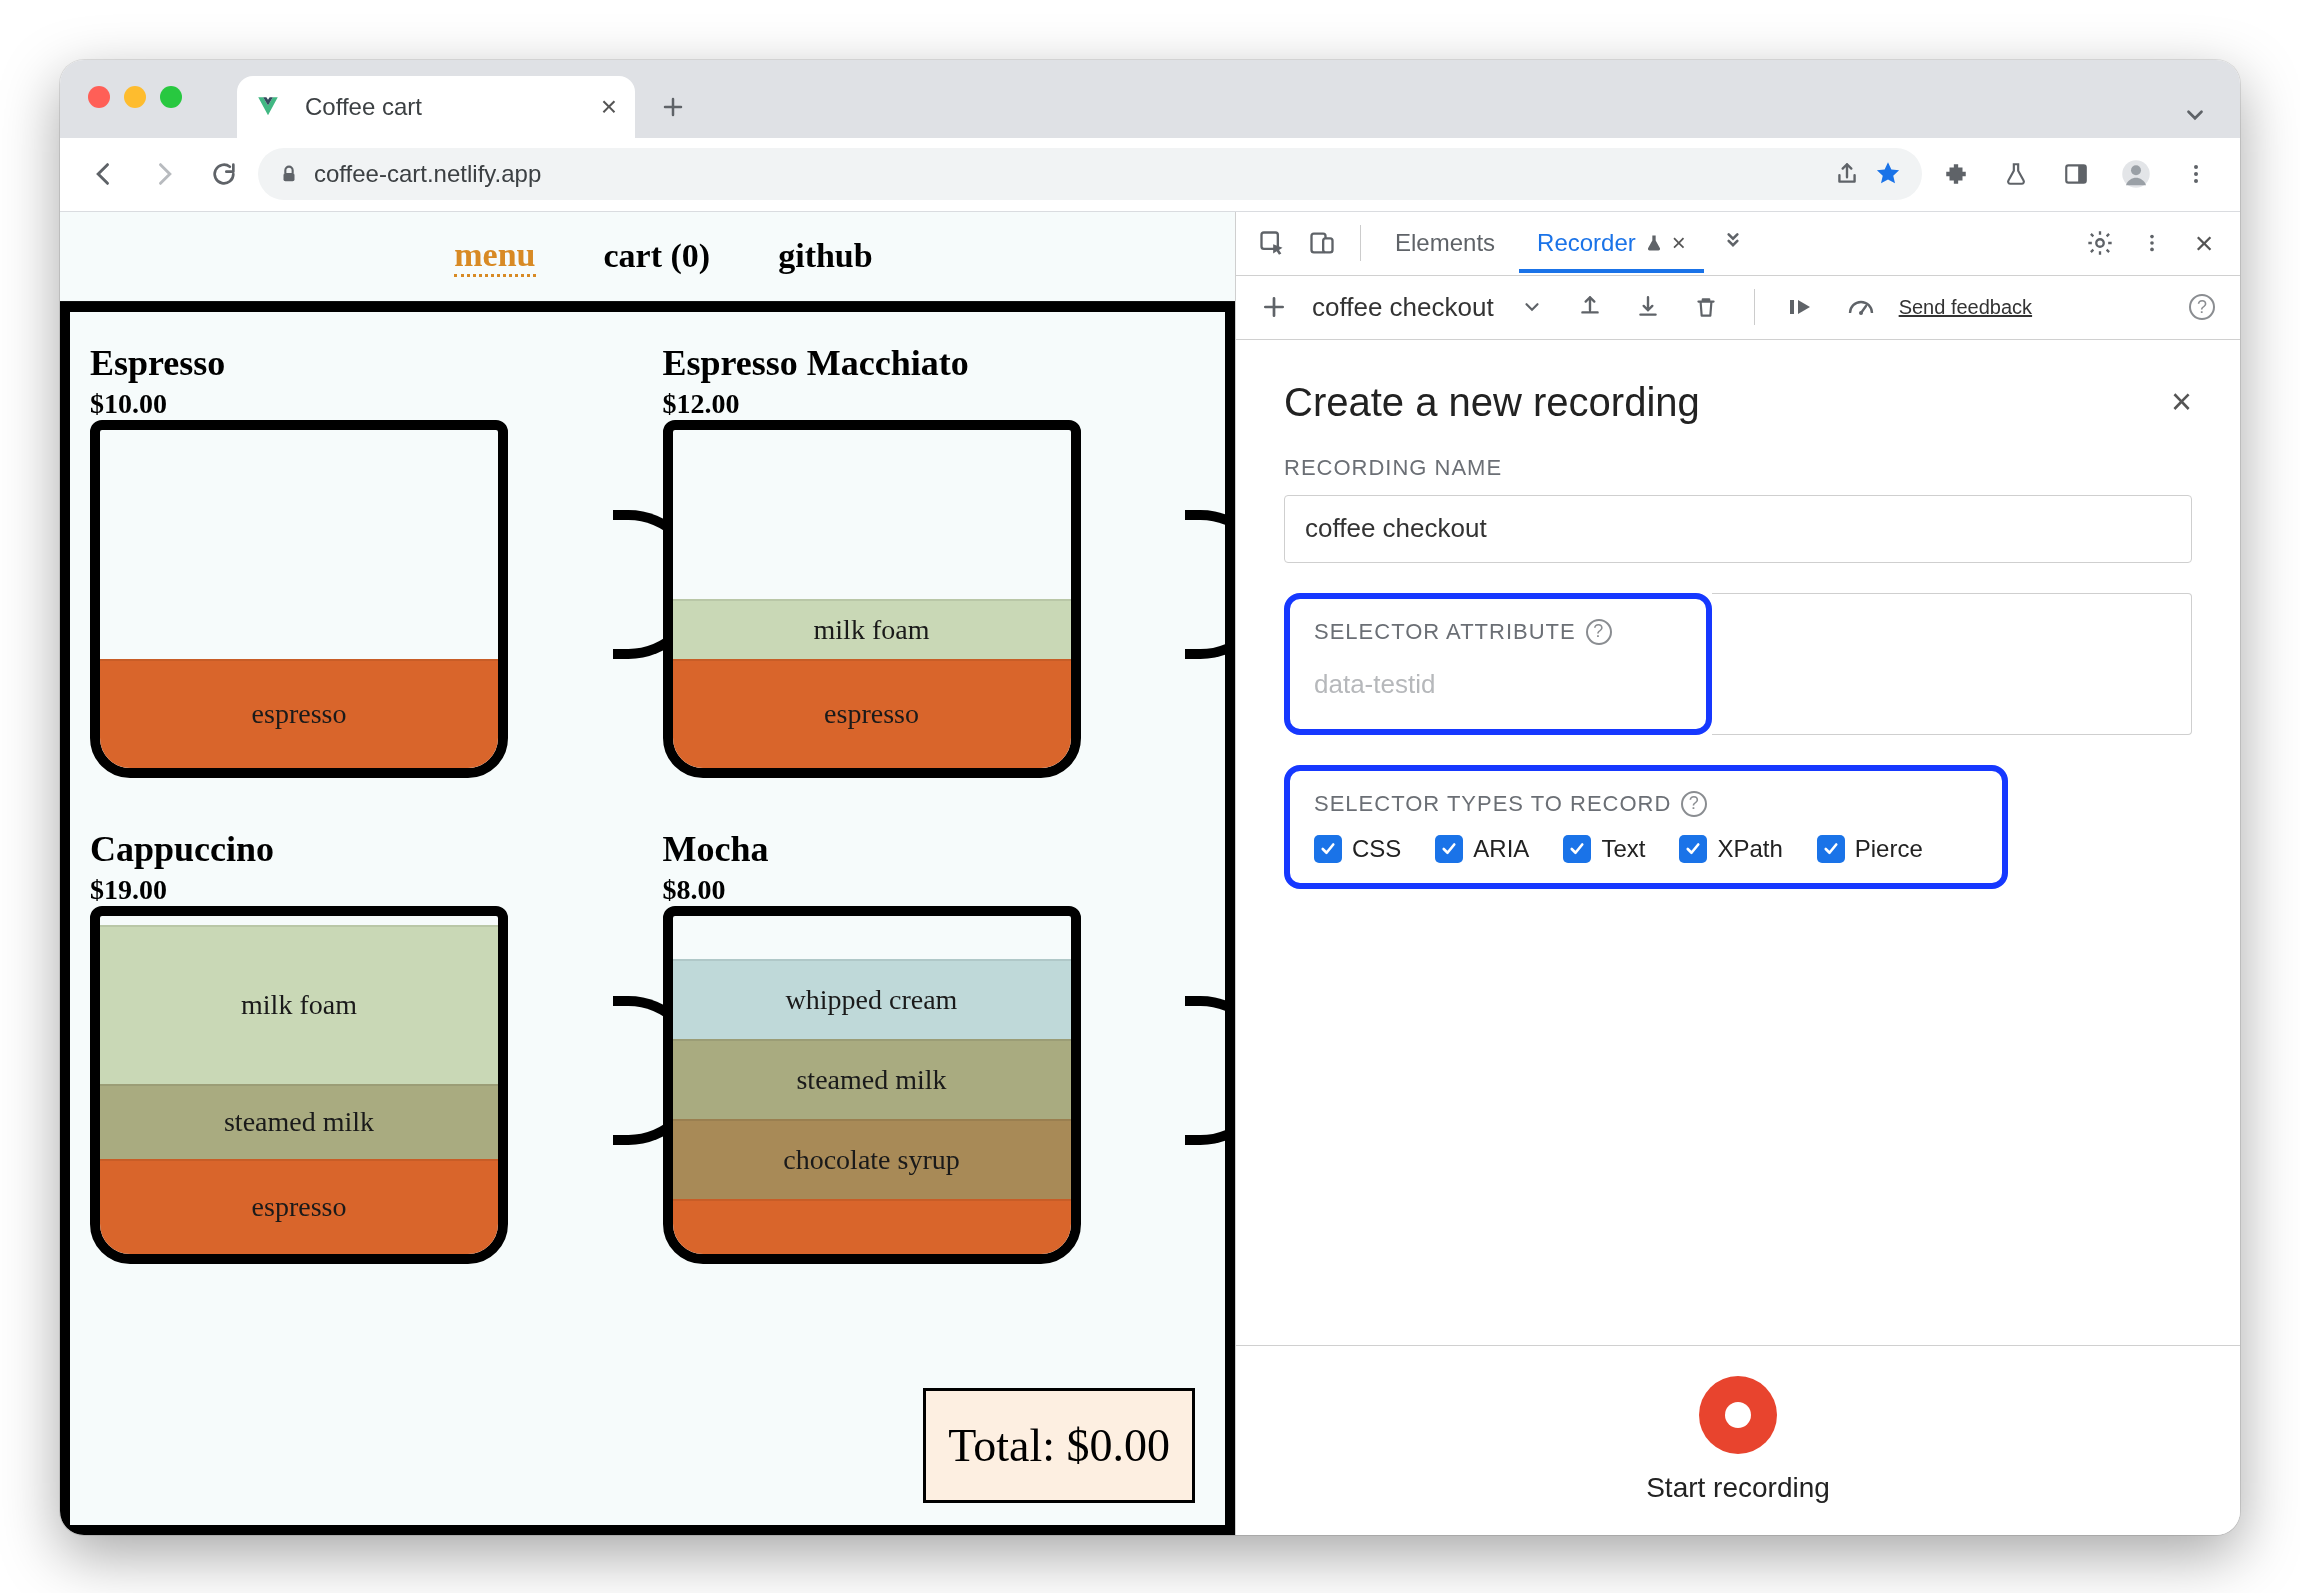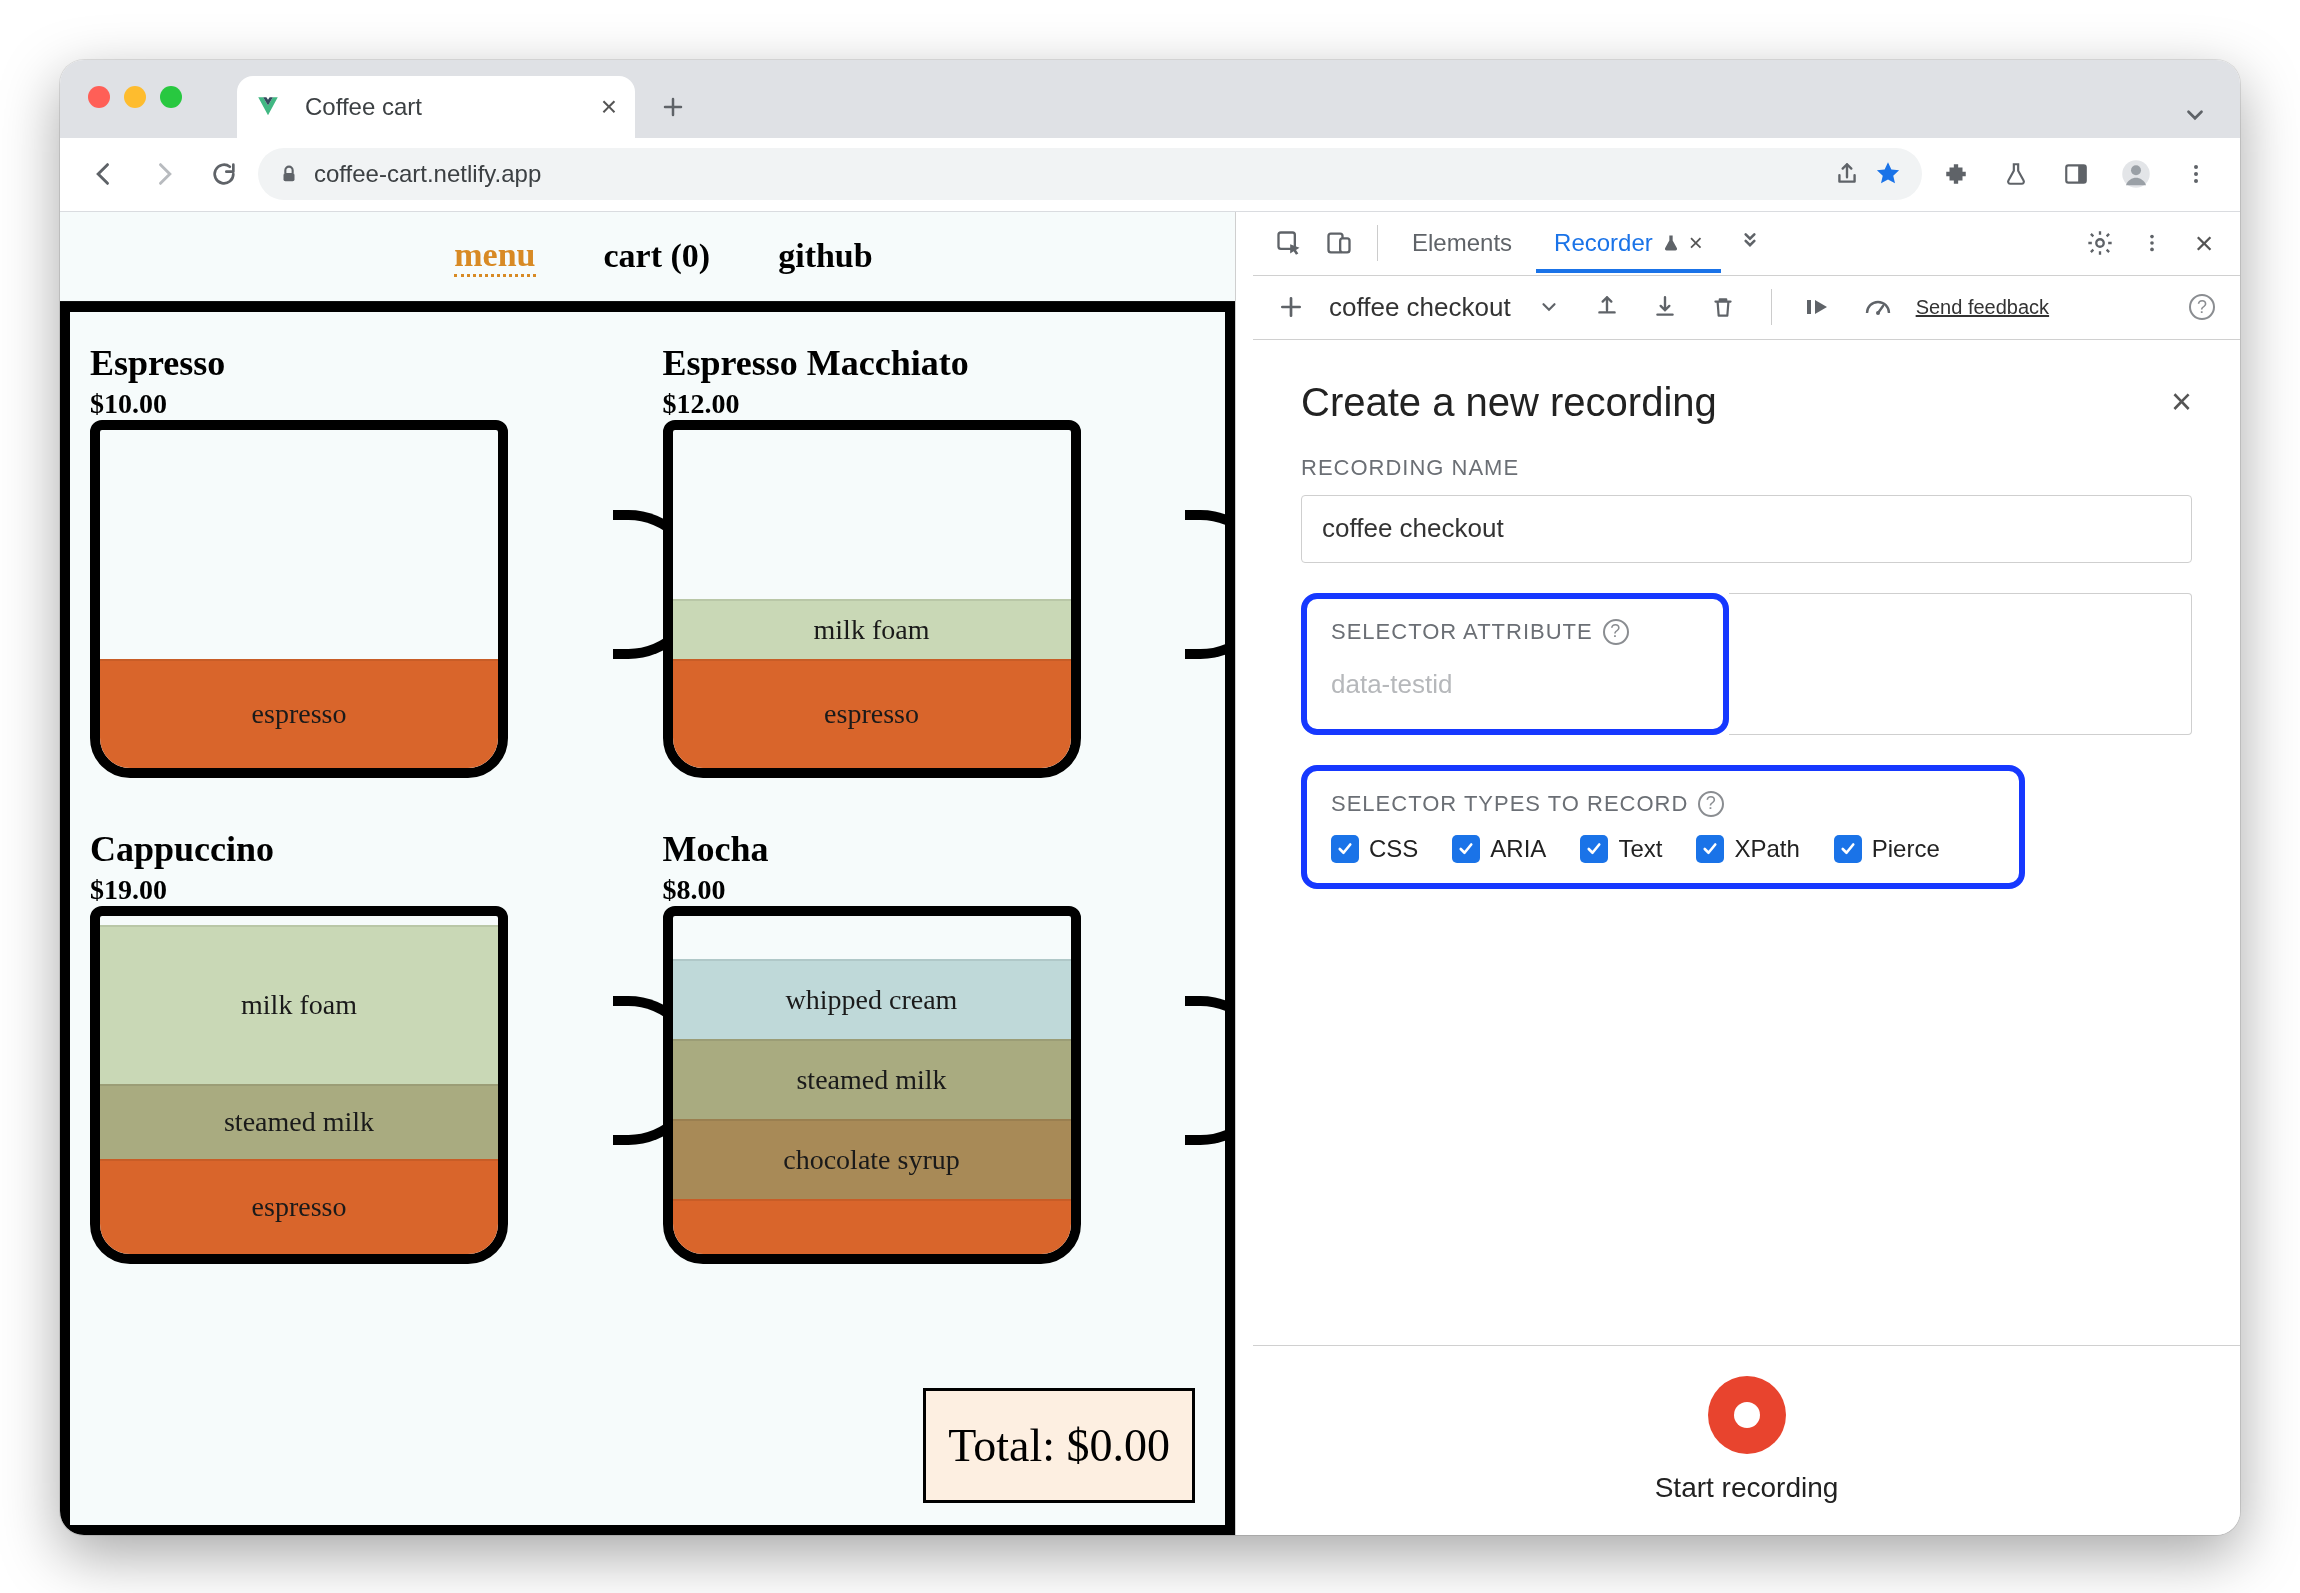--- a/index.html
+++ b/index.html
@@ -193,21 +193,20 @@
 
   
   .devtools {
     width: 1005px;
     background:#fff;
     border-left:1px solid #cfcfcf;
     display:flex;
     flex-direction:column;
     font-size:24px;
     color:#333;
-    padding-left:17px;
   }
   .dt-tabstrip {
     height:64px;
     border-bottom:1px solid #d0d0d0;
     display:flex;
     align-items:center;
     padding:0 14px;
     gap:6px;
   }
   .dt-tabstrip .dt-icon { width:44px; height:44px; display:flex; align-items:center; justify-content:center; color:#5f6368; }

